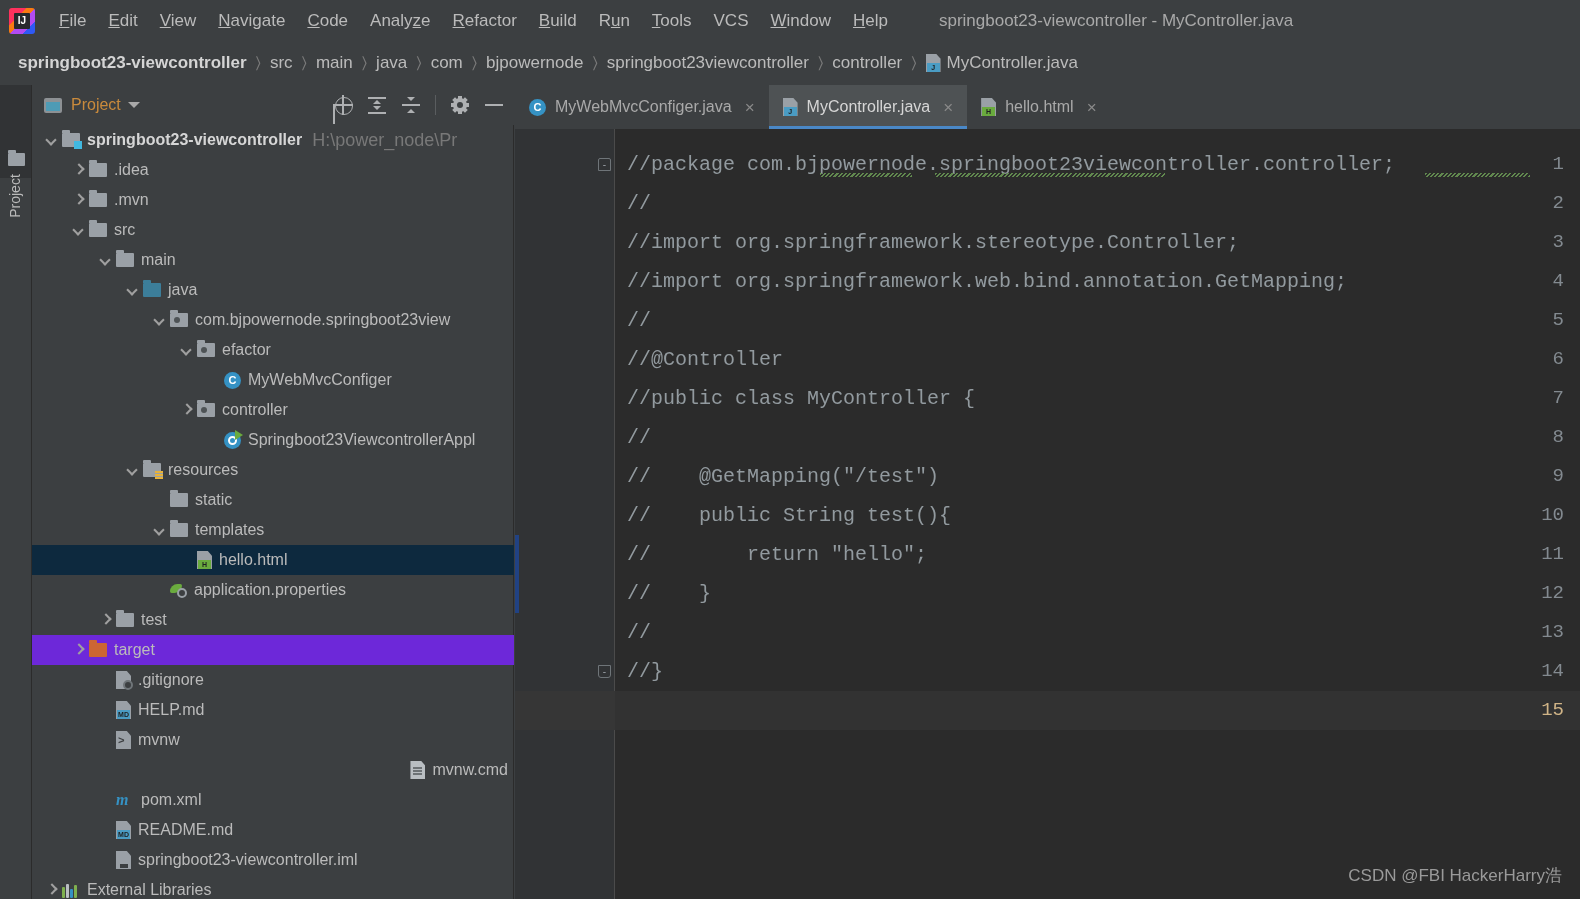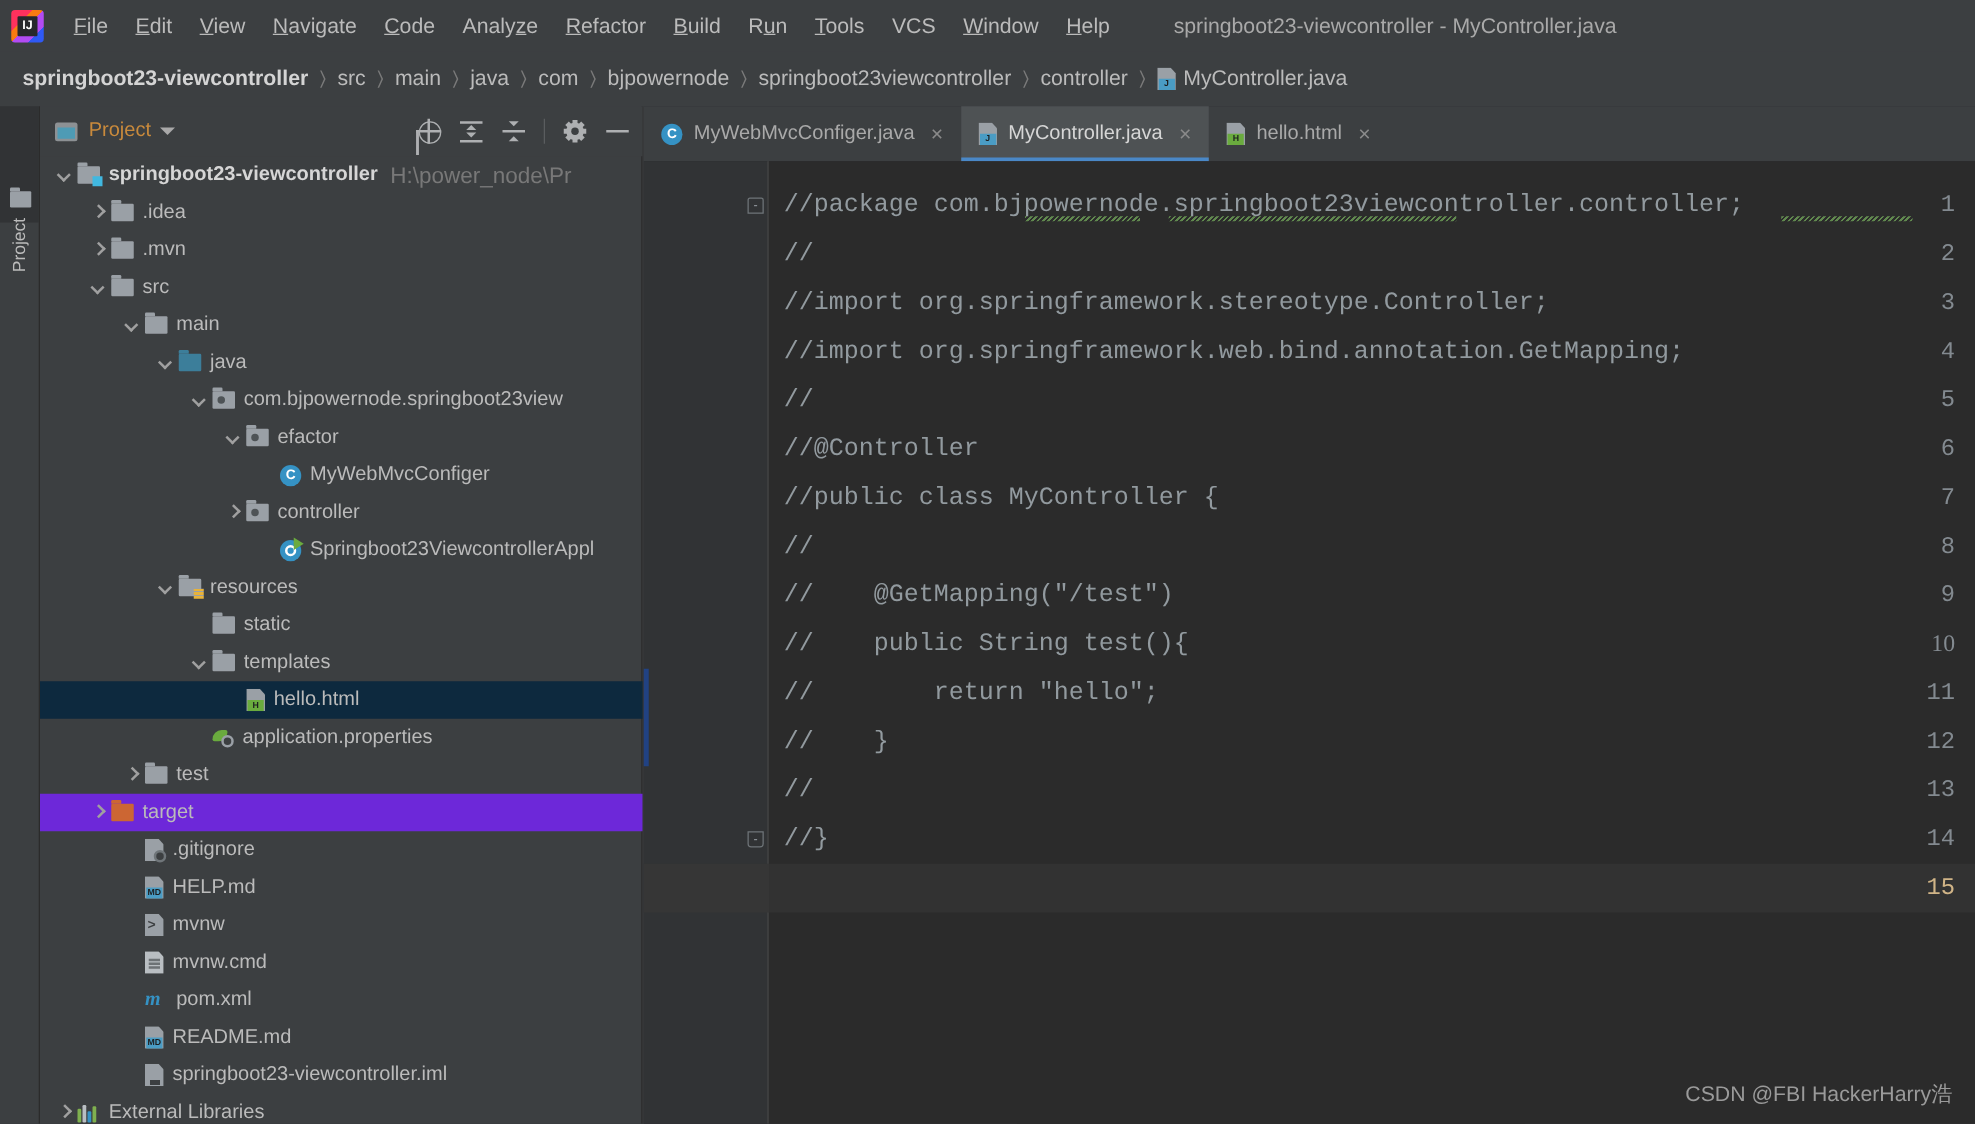--- a/index.html
+++ b/index.html
@@ -609,21 +609,21 @@
           </span>
           <span class="label">HELP.md</span>
         </div>
         <div class="trow" style="padding-left: 66px;">
           <span class="arrow"></span>
           <span class="shic">
             <span class="gt">&gt;</span>
           </span>
           <span class="label">mvnw</span>
         </div>
-        <div class="trow" style="padding-left: 66px;">
+        <div class="trow" style="padding-left: 66px; justify-content: flex-end;">
           <span class="arrow"></span>
           <span class="cmdic"></span>
           <span class="label">mvnw.cmd</span>
         </div>
         <div class="trow" style="padding-left: 66px;">
           <span class="arrow"></span>
           <span class="mavic">m</span>
           <span class="label">pom.xml</span>
         </div>
         <div class="trow" style="padding-left: 66px;">
@@ -689,21 +689,21 @@
         <div class="lineno" style="top: 172px;">5</div>
         <div class="codeline" style="top: 172px; left: 112px;">//</div>
         <div class="lineno" style="top: 211px;">6</div>
         <div class="codeline" style="top: 211px; left: 112px;">//@Controller</div>
         <div class="lineno" style="top: 250px;">7</div>
         <div class="codeline" style="top: 250px; left: 112px;">//public class MyController {</div>
         <div class="lineno" style="top: 289px;">8</div>
         <div class="codeline" style="top: 289px; left: 112px;">//</div>
         <div class="lineno" style="top: 328px;">9</div>
         <div class="codeline" style="top: 328px; left: 112px;">//    @GetMapping("/test")</div>
-        <div class="lineno" style="top: 367px; font-family: Liberation Serif, serif;">10</div>
+        <div class="lineno" style="top: 367px;">10</div>
         <div class="codeline" style="top: 367px; left: 112px;">//    public String test(){</div>
         <div class="lineno" style="top: 406px;">11</div>
         <div class="codeline" style="top: 406px; left: 112px;">//        return "hello";</div>
         <div class="lineno" style="top: 445px;">12</div>
         <div class="codeline" style="top: 445px; left: 112px;">//    }</div>
         <div class="lineno" style="top: 484px;">13</div>
         <div class="codeline" style="top: 484px; left: 112px;">//</div>
         <div class="lineno" style="top: 523px;">14</div>
         <div class="codeline" style="top: 523px; left: 112px;">//}</div>
         <div class="curline-hl" style="top: 562px; left: 100px;"></div>

